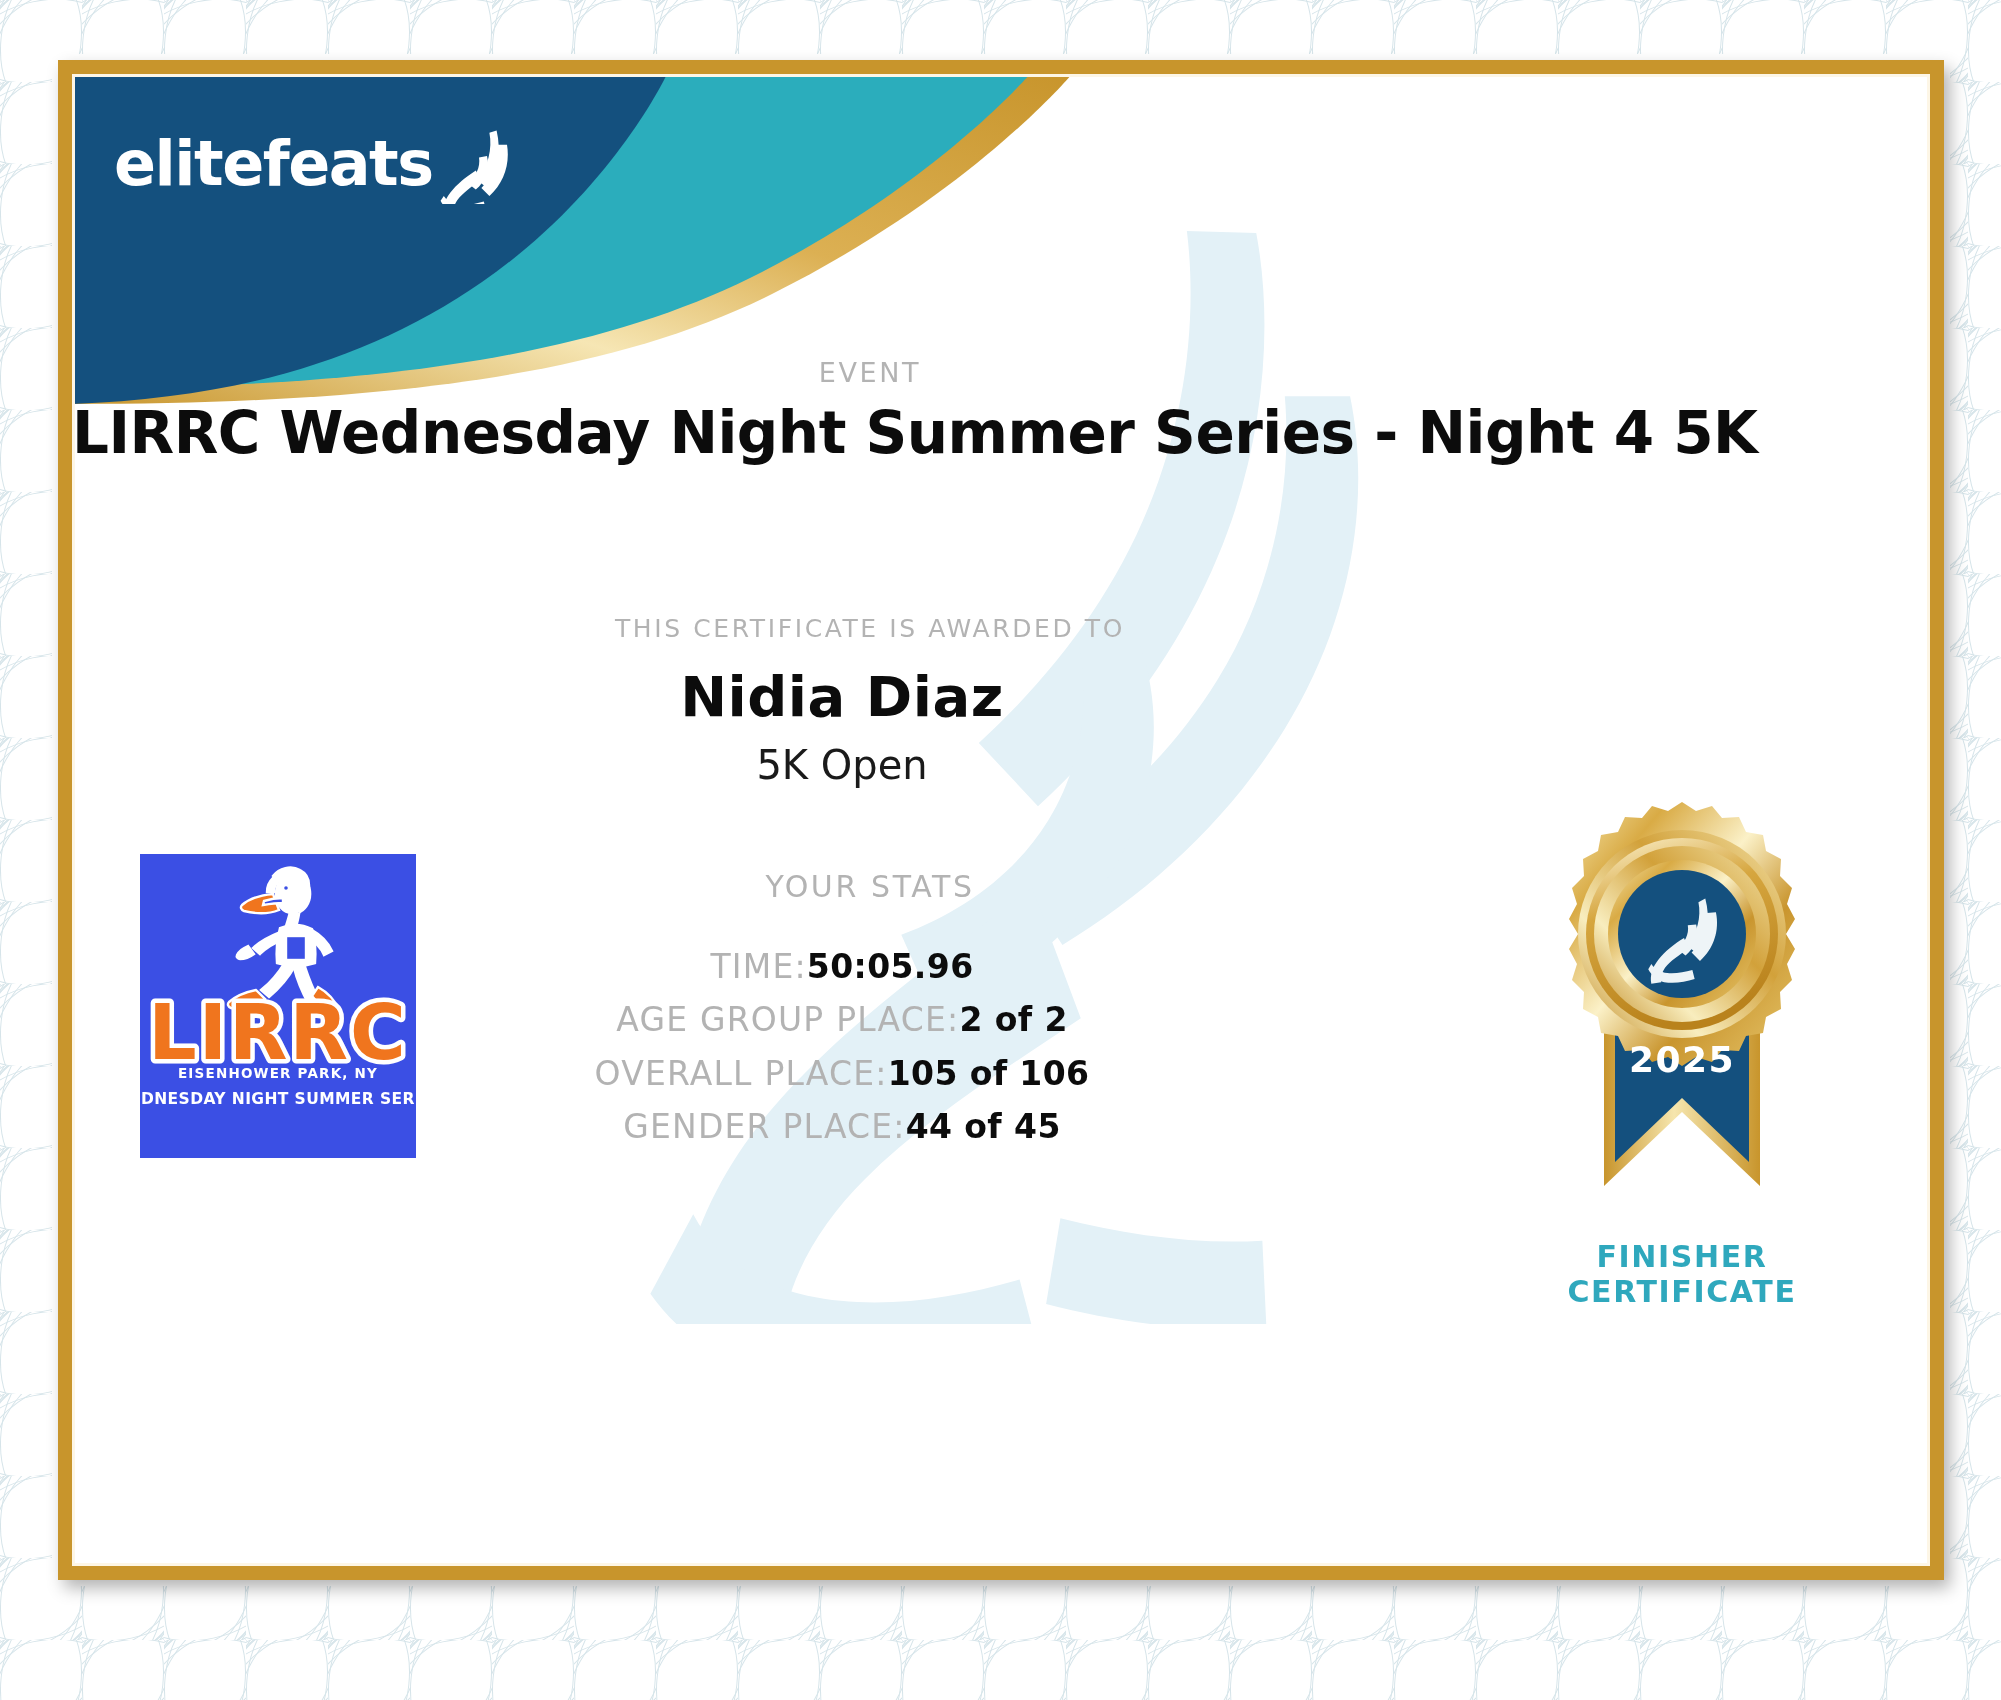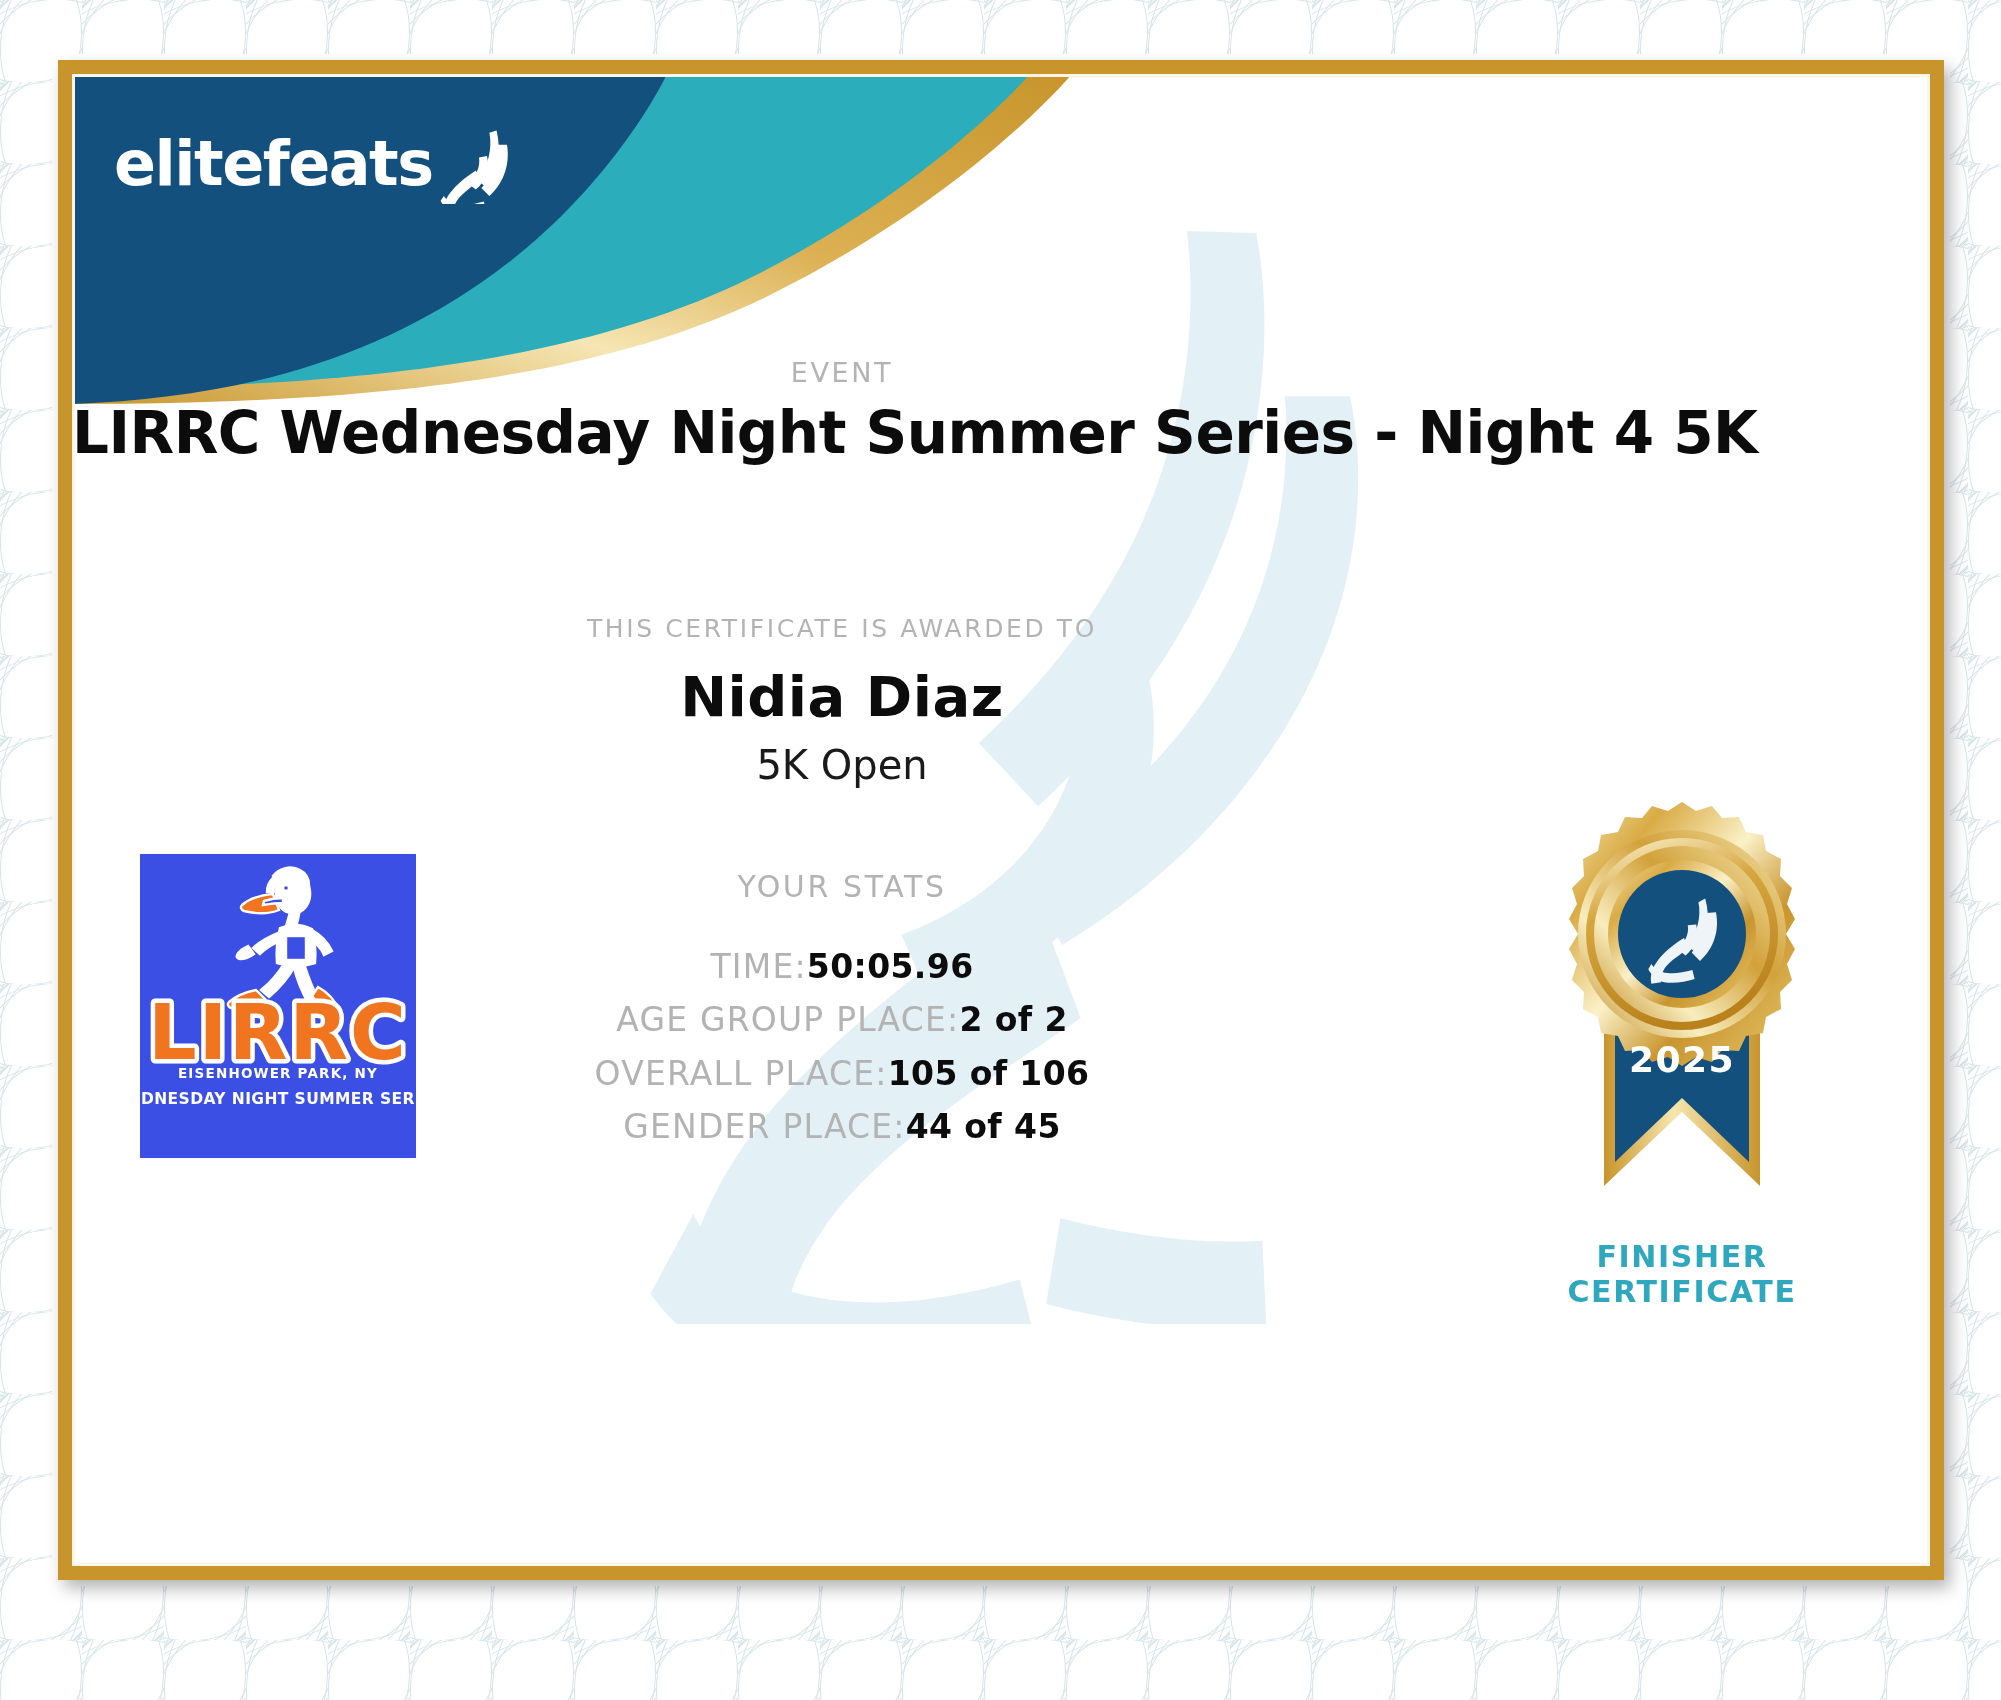--- a/index.html
+++ b/index.html
@@ -105,20 +105,21 @@
     z-index: 4;
   }
 
   .caps-label {
     font-family: "DejaVu Sans", sans-serif;
     font-size: 27px;
     font-weight: 400;
     letter-spacing: 2.6px;
     color: #b3b3b3;
     text-align: center;
+    margin-left: 28px;
   }
 
   #event-label { position: absolute; left: 0; top: 283px; width: 1540px; }
 
   #event-title {
     position: absolute;
     left: 0;
     top: 325px;
     width: 1540px;
     text-align: center;

